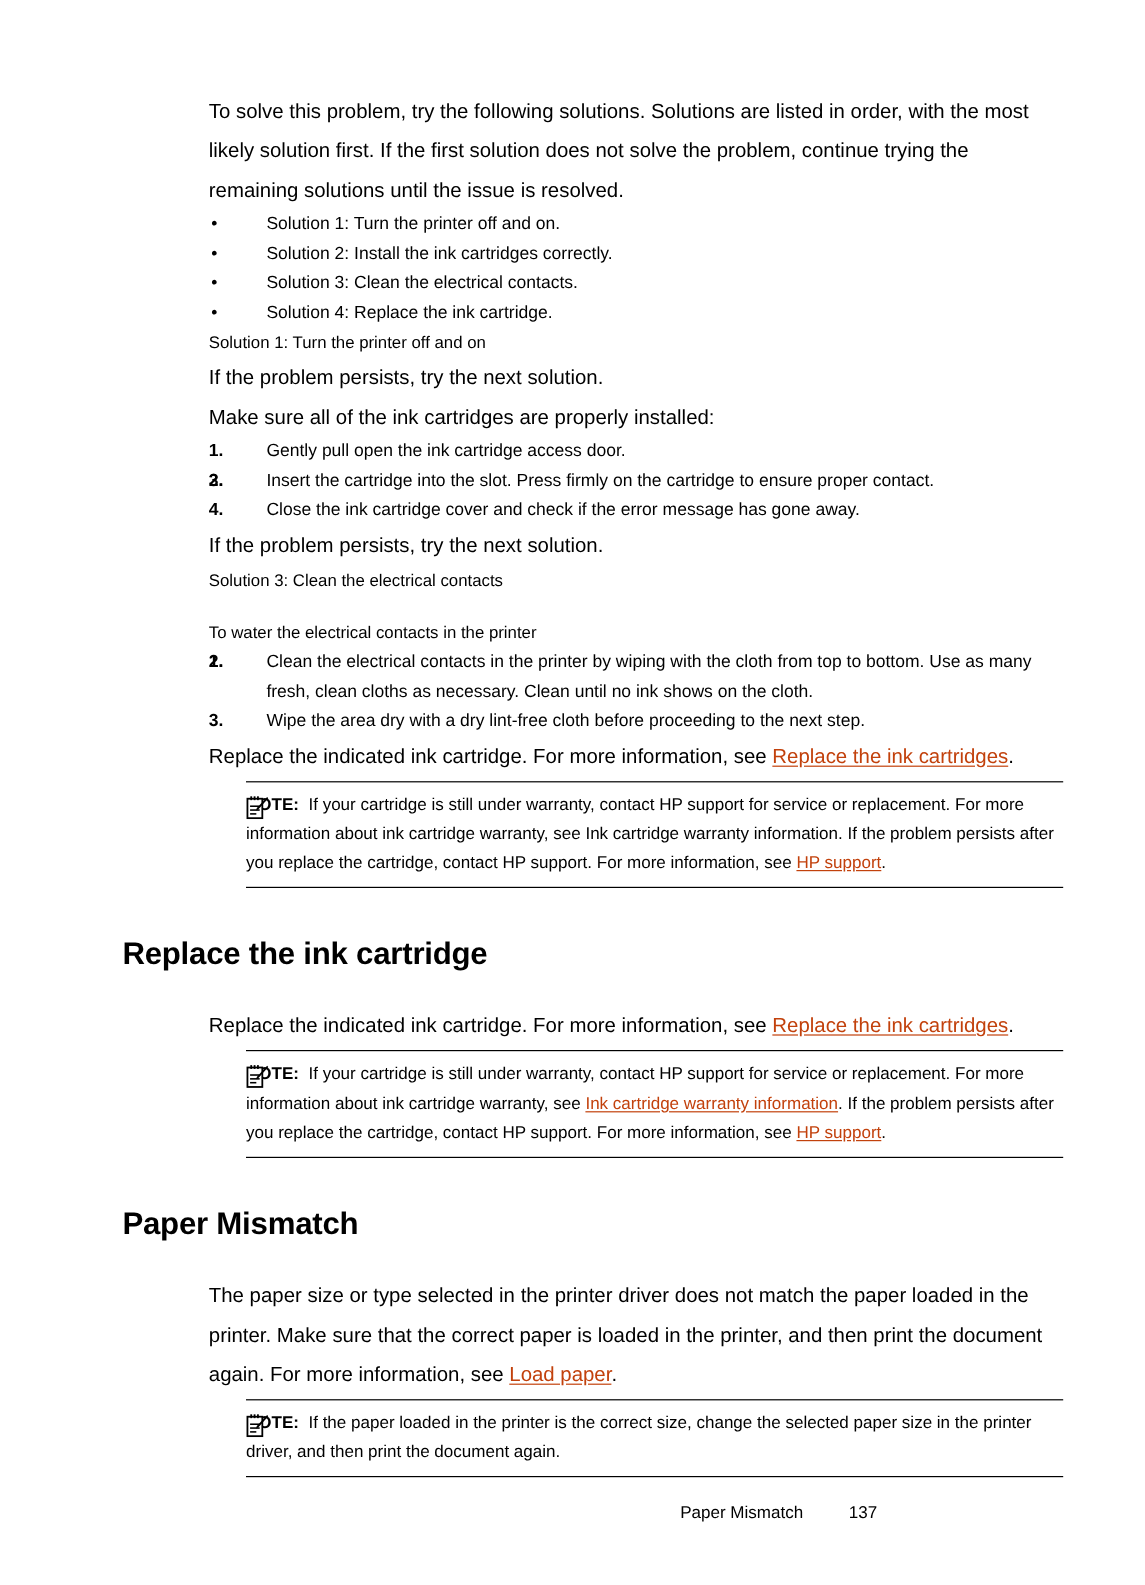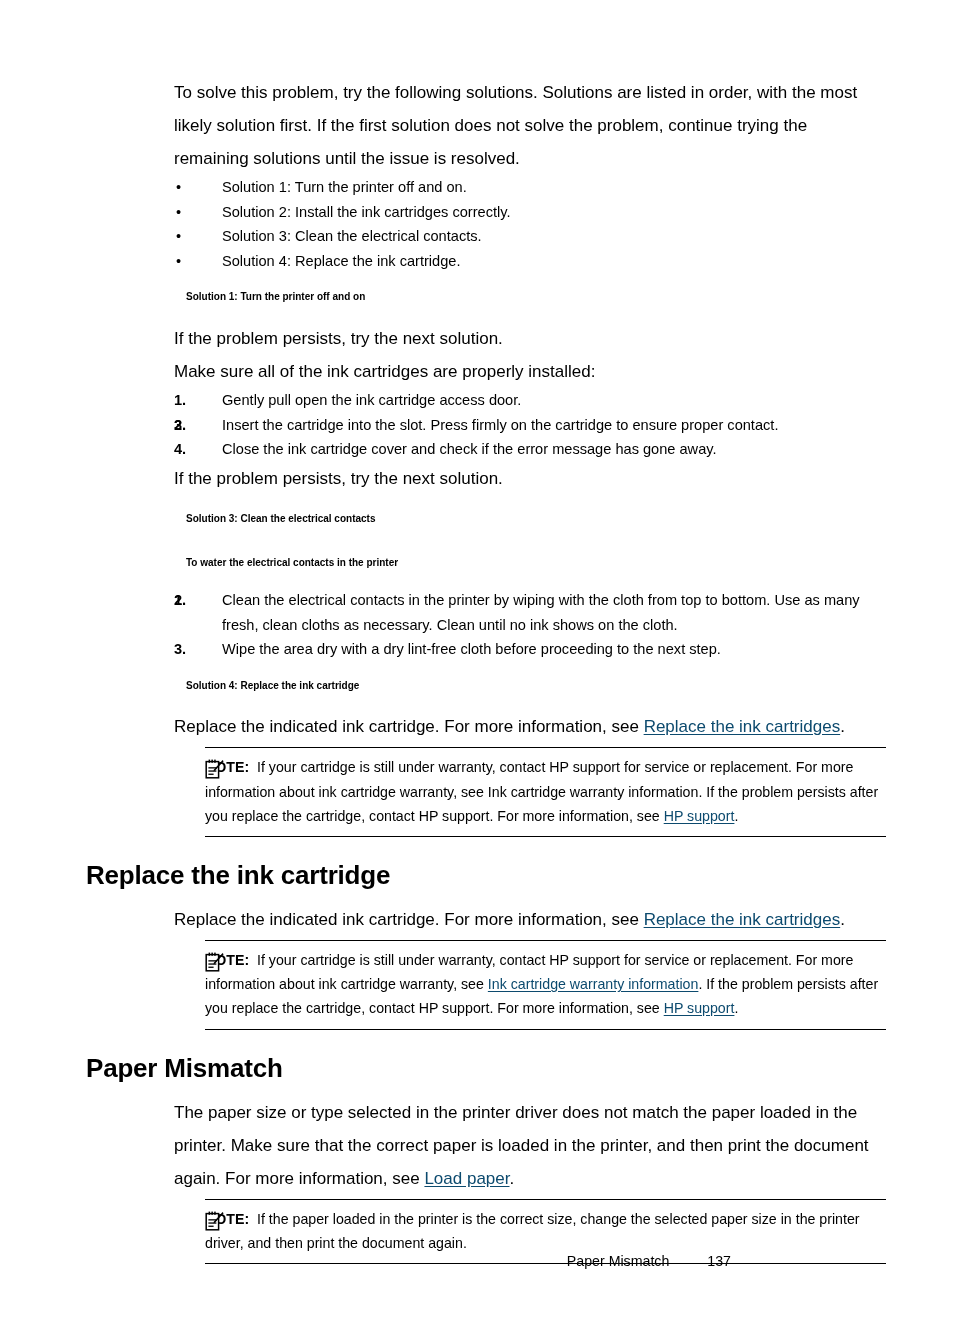--- a/index.html
+++ b/index.html
@@ -40,24 +40,24 @@
     line-height: 33px;
     margin: 0 0 0 0;
     text-align: left;
   }
   p.para + p.para { margin-top: 0px; }
 
   .spacer-sm { height: 4px; }
 
   
   .sub-head {
-    font-size: 10px;
+    font-size: 14px;
     line-height: 24.6px;
-    font-weight: bold;
-    margin: 12px;
+    font-weight: normal;
+    margin: 0;
   }
   .sub-head.gap-above { margin-top: 20px; }
 
   
   ul.bullets, ol.steps {
     list-style: none;
     margin: 0;
     padding: 0;
   }
   ul.bullets li, ol.steps li {
@@ -81,21 +81,21 @@
     font-weight: bold;
     font-size: 14.6px;
     line-height: 24.6px;
   }
 
   
   h1.chapter-head {
     font-size: 26px;
     line-height: 32px;
     font-weight: bold;
-    margin: 0;
+    margin: 16px;
     letter-spacing: -0.2px;
   }
 
   
   .note {
     position: relative;
     margin-left: 88px;     
     width: 712px;
   }
   .note .rule {
@@ -119,21 +119,21 @@
   }
   .note .note-label {
     font-weight: bold;
   }
   .note .note-label::after {
     content: "\00a0\00a0";
   }
 
   .link {
     text-decoration: underline;
-    color: #0c4a6e;
+    color: #c2410c;
     text-underline-offset: 1.5px;
   }
   .nolink { text-decoration: none; }
 
   
   .footer {
     position: absolute;
     left: 0;
     top: 1252px;
     width: 799px;
@@ -215,21 +215,20 @@
           <span>Clean the electrical contacts in the printer by wiping with the cloth from top to bottom. Use as many fresh, clean cloths as necessary. Clean until no ink shows on the cloth.</span>
         </li>
         <li>
           <span class="marker">3.</span>
           <span>Wipe the area dry with a dry lint-free cloth before proceeding to the next step.</span>
         </li>
       </ol>
     </div>
 
     <div class="body-col">
-      <p class="sub-head">Solution 4: Replace the ink cartridge</p>
       <p class="para"><span>Replace the indicated ink cartridge. For more information, see </span><a class="link" href="#">Replace the ink cartridges</a><span>.</span></p>
     </div>
 
     <div class="spacer-sm"></div>
 
     <div class="note">
       <div class="rule"></div>
       <div class="note-body">
         <span class="note-icon">
           <svg viewBox="0 0 19 21" width="19" height="21" xmlns="http://www.w3.org/2000/svg">

